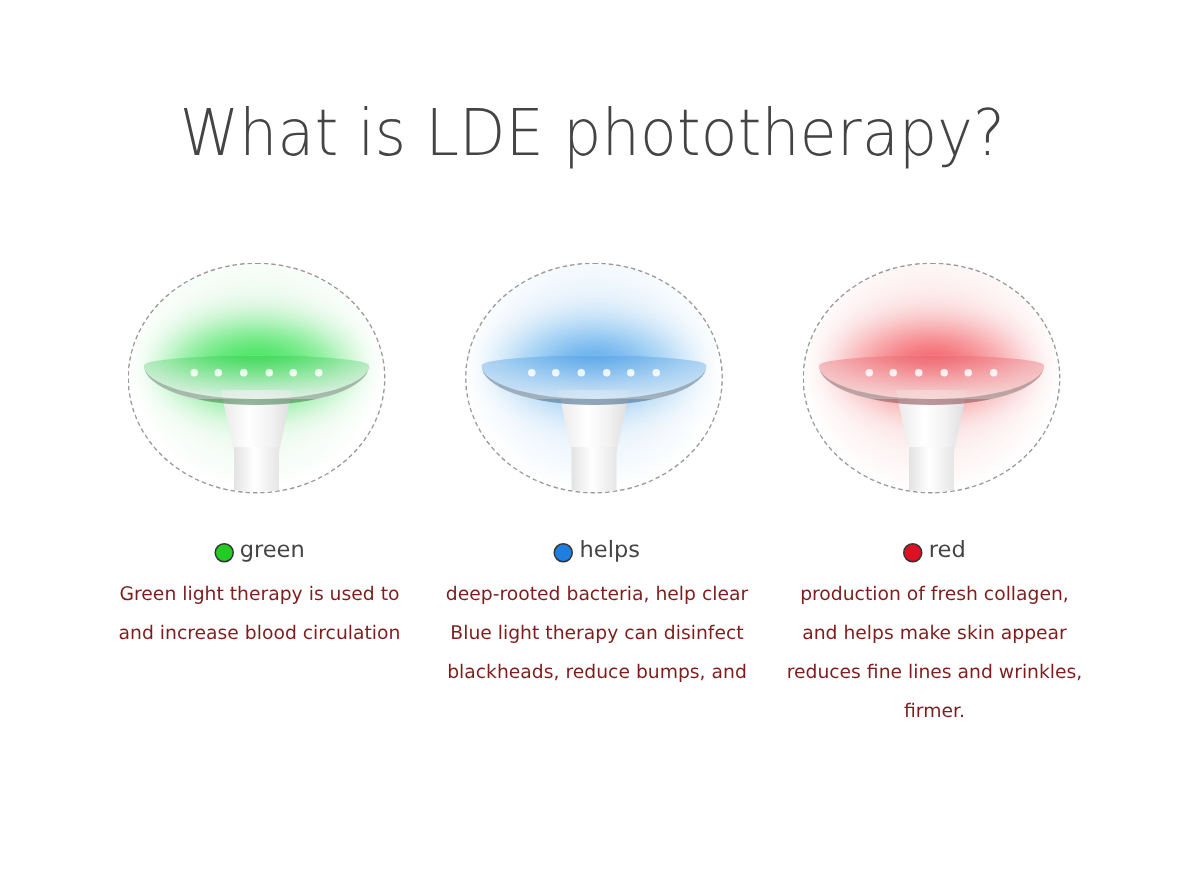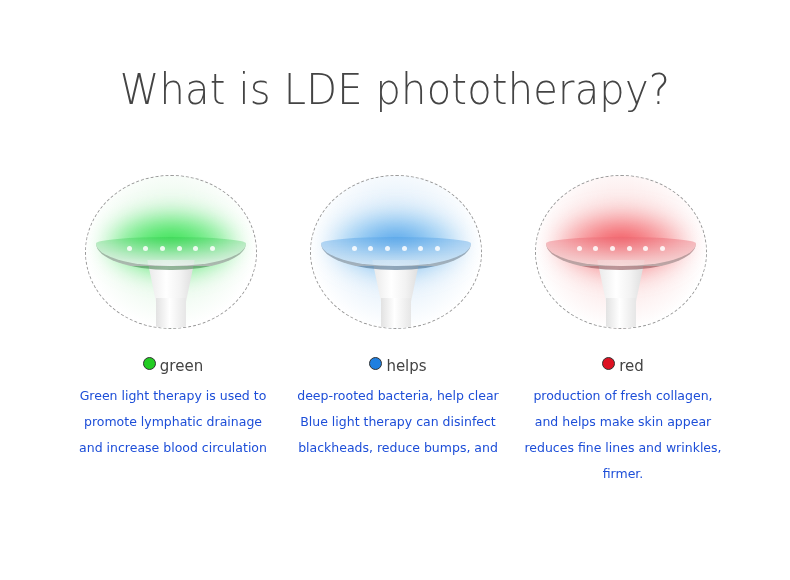--- a/index.html
+++ b/index.html
@@ -59,30 +59,30 @@
     .c1 .glow { background: radial-gradient(ellipse at center, rgba(60,150,230,0.95), rgba(120,190,240,0.6) 45%, rgba(180,215,245,0.0) 75%); }
     .c1 .device-bar { background: linear-gradient(180deg, rgba(80,160,230,0.45), rgba(210,230,245,0.95)); }
     .c1 .circle { background: radial-gradient(ellipse at 50% 45%, #cfe5f8, #ffffff 72%); }
 
     .c2 .glow { background: radial-gradient(ellipse at center, rgba(240,60,70,0.95), rgba(245,120,125,0.6) 45%, rgba(250,190,190,0.0) 75%); }
     .c2 .device-bar { background: linear-gradient(180deg, rgba(235,100,110,0.45), rgba(245,215,215,0.95)); }
     .c2 .circle { background: radial-gradient(ellipse at 50% 45%, #fad4d4, #ffffff 72%); }
 
     .label-row {
       position: absolute; top: 357px; left: 0; width: 230px;
-      display: flex; justify-content: center; align-items: flex-start; gap: 4px;
+      display: flex; justify-content: center; align-items: flex-end; gap: 4px;
       font-size: 15px; color: #444;
     }
     .dot {
       width: 13px; height: 13px; border-radius: 50%;
       border: 1.5px solid #333;
     }
     .desc {
       position: absolute; top: 383px; left: 0; width: 230px;
-      text-align: center; font-size: 12.5px; line-height: 26px; color: #1d4ed8;
+      text-align: center; font-size: 12.5px; line-height: 26px; color: #7f1d1d;
     }
   </style>
 </head>
 <body>
 
 <h1 class="title">What is LDE phototherapy?</h1>
 
 <div class="col c0">
   <div class="circle-wrap">
     <div class="circle">
@@ -99,21 +99,20 @@
         <span class="led"></span>
       </div>
     </div>
   </div>
   <div class="label-row">
     <span class="dot" style="background:#22cc22"></span>
     <span>green</span>
   </div>
   <div class="desc">
     <div>Green light therapy is used to</div>
-    <div>promote lymphatic drainage</div>
     <div>and increase blood circulation</div>
   </div>
 </div>
 
 <div class="col c1">
   <div class="circle-wrap">
     <div class="circle">
       <div class="glow"></div>
       <div class="device-neck"></div>
       <div class="device-stem"></div>

